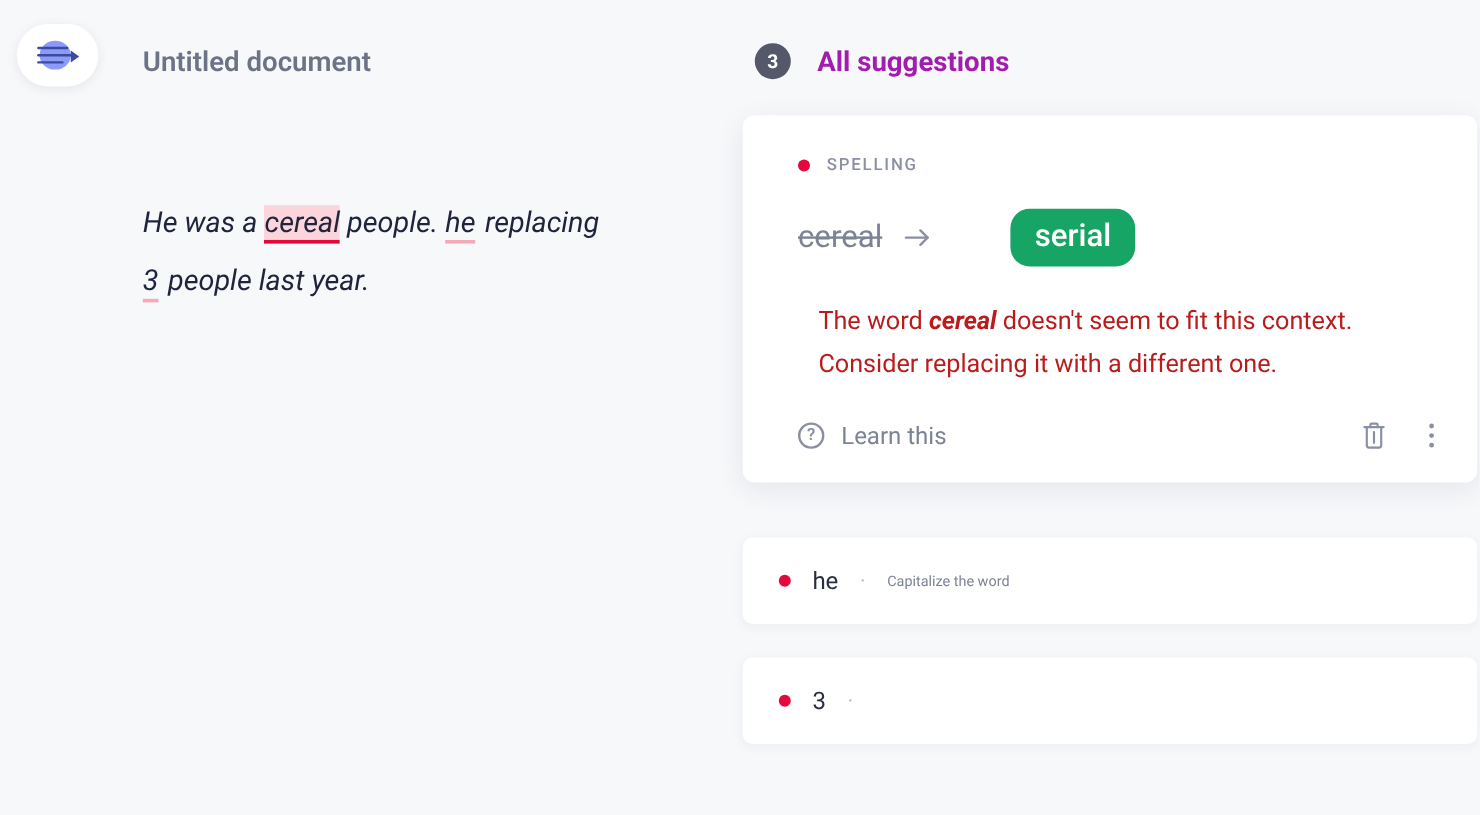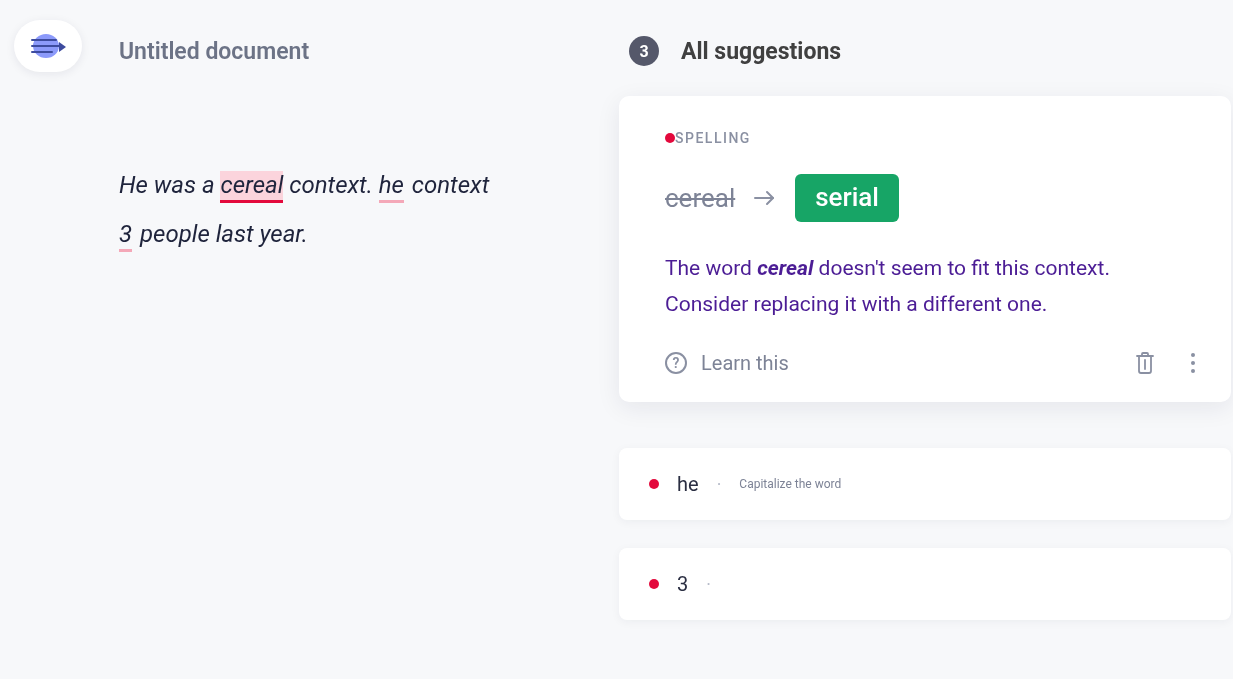--- a/index.html
+++ b/index.html
@@ -115,34 +115,35 @@
     color: #fff;
     font-weight: 700;
     font-size: 16px;
     display: flex;
     align-items: center;
     justify-content: center;
   }
   .sug-title {
     font-size: 23px;
     font-weight: 700;
-    color: #404040;
+    color: #a21caf;
   }
 
   .card {
     background: #fff;
     border-radius: 10px;
     box-shadow: 0 6px 24px rgba(20,30,60,0.08);
     padding: 34px 40px 26px 46px;
     margin-bottom: 46px;
     margin-left: -4px;
   }
   .card-cat {
     display: flex;
     align-items: center;
+    gap: 14px;
     margin-bottom: 28px;
   }
   .dot {
     width: 10px; height: 10px;
     border-radius: 50%;
     background: #e3093c;
     flex-shrink: 0;
   }
   .cat-label {
     font-size: 14px;
@@ -161,27 +162,29 @@
     color: #7d8396;
     text-decoration: line-through;
   }
   .arrow-icon { color: #8a90a2; display:flex; align-items:center; }
   .replace-chip {
     background: #17a566;
     color: #fff;
     font-size: 26px;
     font-weight: 500;
     padding: 8px 20px 10px;
-    border-radius: 6px;
+    border-radius: 16px;
+    margin-left: 47px;
   }
   .card-desc {
     font-size: 21px;
     line-height: 1.72;
-    color: #4c1d95;
+    color: #b91c1c;
     margin-bottom: 28px;
+    margin-left: 17px;
   }
   .card-desc .bolditalic { font-weight: 700; font-style: italic; }
   .card-actions {
     display: flex;
     align-items: center;
     gap: 14px;
   }
   .learn-more {
     display: flex;
     align-items: center;
@@ -241,21 +244,21 @@
         <div class="logo-line2"></div>
         <div class="logo-line3"></div>
         <div class="logo-tri"></div>
       </div>
     </div>
   </div>
 
   <div class="editor-col">
     <div class="doc-title">Untitled document</div>
     <div class="editor-text">
-      <span>He was a </span><span class="hl-spelling">cereal</span><span> context. </span><span class="hl-other">he</span><span> context </span><br><span class="hl-other">3</span><span> people last year.</span>
+      <span>He was a </span><span class="hl-spelling">cereal</span><span> people. </span><span class="hl-other">he</span><span> replacing </span><br><span class="hl-other">3</span><span> people last year.</span>
     </div>
   </div>
 
   <div class="suggest-col">
     <div class="sug-header">
       <div class="count-badge">3</div>
       <div class="sug-title">All suggestions</div>
     </div>
 
     <div class="card">

